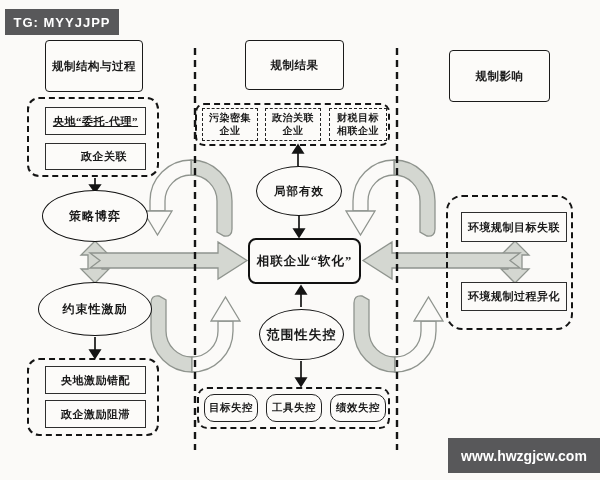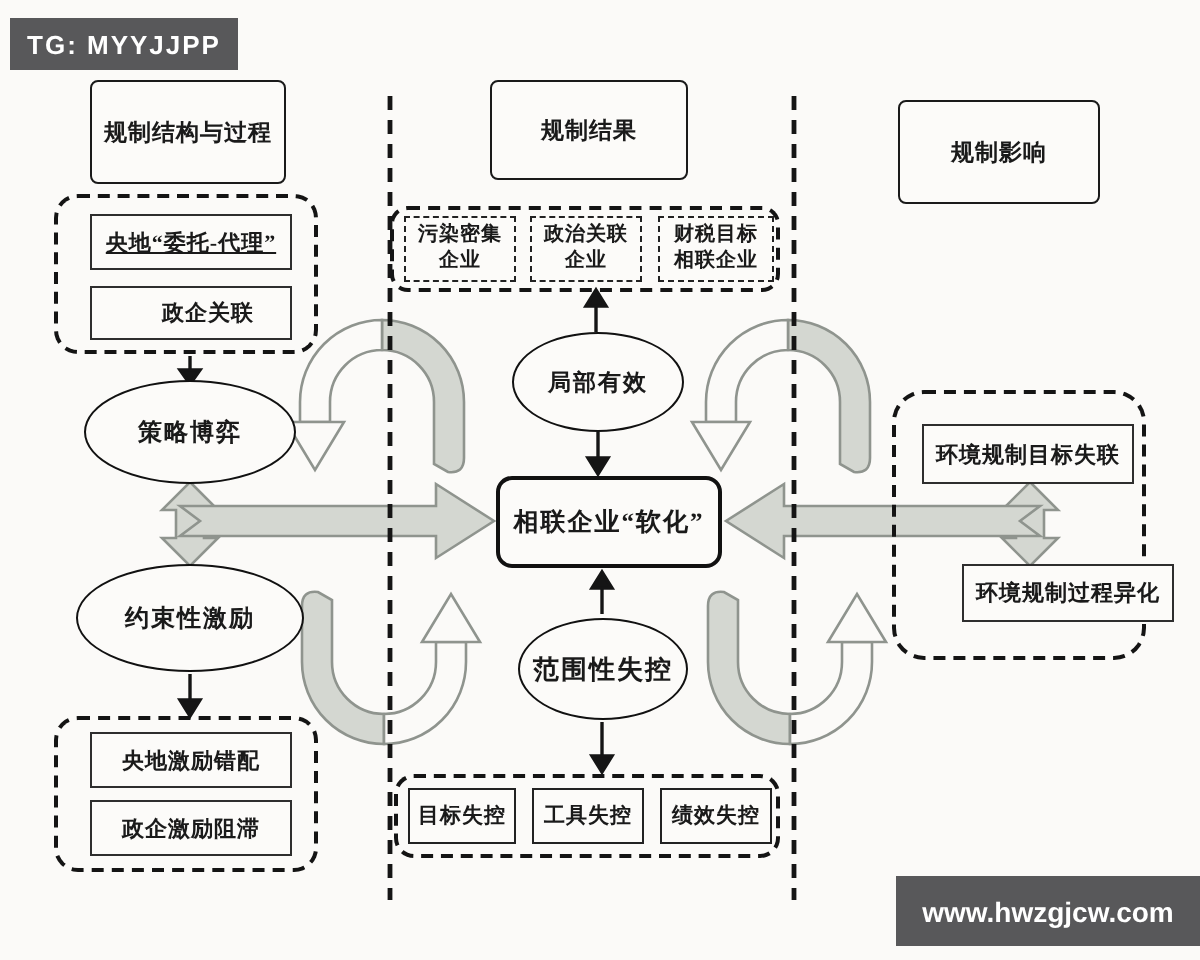--- a/index.html
+++ b/index.html
@@ -8,21 +8,21 @@
     background:#fbfaf8;
     font-family:"Liberation Serif","DejaVu Serif",serif;
     font-weight:600;color:#1a1a1a;
   }
   .abs{position:absolute;box-sizing:border-box;}
   .box{display:flex;align-items:center;justify-content:center;text-align:center;background:#fcfbf9;}
   .hdr{border:1.6px solid #1a1a1a;border-radius:4px;font-size:11.5px;letter-spacing:.5px;}
   .solidbox{border:1.3px solid #2e2e2e;font-size:11px;letter-spacing:.5px;}
   .dashc{border:2px dashed #141414;border-radius:12px;background:transparent;}
   .entbox{border:1.5px dashed #222;font-size:10px;line-height:1.25;white-space:pre-line;letter-spacing:.5px;}
-  .lossbox{border:1.4px solid #222;border-radius:0;font-size:10.5px;letter-spacing:.5px;}
+  .lossbox{border:1.4px solid #222;border-radius:10px;font-size:10.5px;letter-spacing:.5px;}
   .ellipse{border:1.6px solid #111;border-radius:50%;font-size:12px;letter-spacing:1px;}
   .core{border:2px solid #111;border-radius:8px;font-size:12.5px;letter-spacing:1px;}
   .wm{display:flex;align-items:center;justify-content:center;background:#58585a;color:#ffffff;
       font-family:"Liberation Sans","DejaVu Sans",sans-serif;font-weight:700;}
   svg{position:absolute;left:0;top:0;pointer-events:none;}
 </style>
 </head>
 <body>
 
 <svg width="600" height="480" viewBox="0 0 600 480">
@@ -117,13 +117,13 @@
 
 <div class="abs box ellipse" style="left:259px;top:309px;width:85px;height:51px;font-size:13px;">范围性失控</div>
 
 <div class="abs dashc" style="left:197px;top:387px;width:193px;height:42px;border-radius:10px;"></div>
 <div class="abs box lossbox" style="left:204px;top:394px;width:54px;height:28px;">目标失控</div>
 <div class="abs box lossbox" style="left:266px;top:394px;width:56px;height:28px;">工具失控</div>
 <div class="abs box lossbox" style="left:330px;top:394px;width:56px;height:28px;">绩效失控</div>
 
 <div class="abs dashc" style="left:446px;top:195px;width:127px;height:135px;border-radius:16px;"></div>
 <div class="abs box solidbox" style="left:461px;top:212px;width:106px;height:30px;">环境规制目标失联</div>
-<div class="abs box solidbox" style="left:461px;top:282px;width:106px;height:29px;margin-left:20px;">环境规制过程异化</div>
+<div class="abs box solidbox" style="left:461px;top:282px;width:106px;height:29px;">环境规制过程异化</div>
 
 </body></html>

